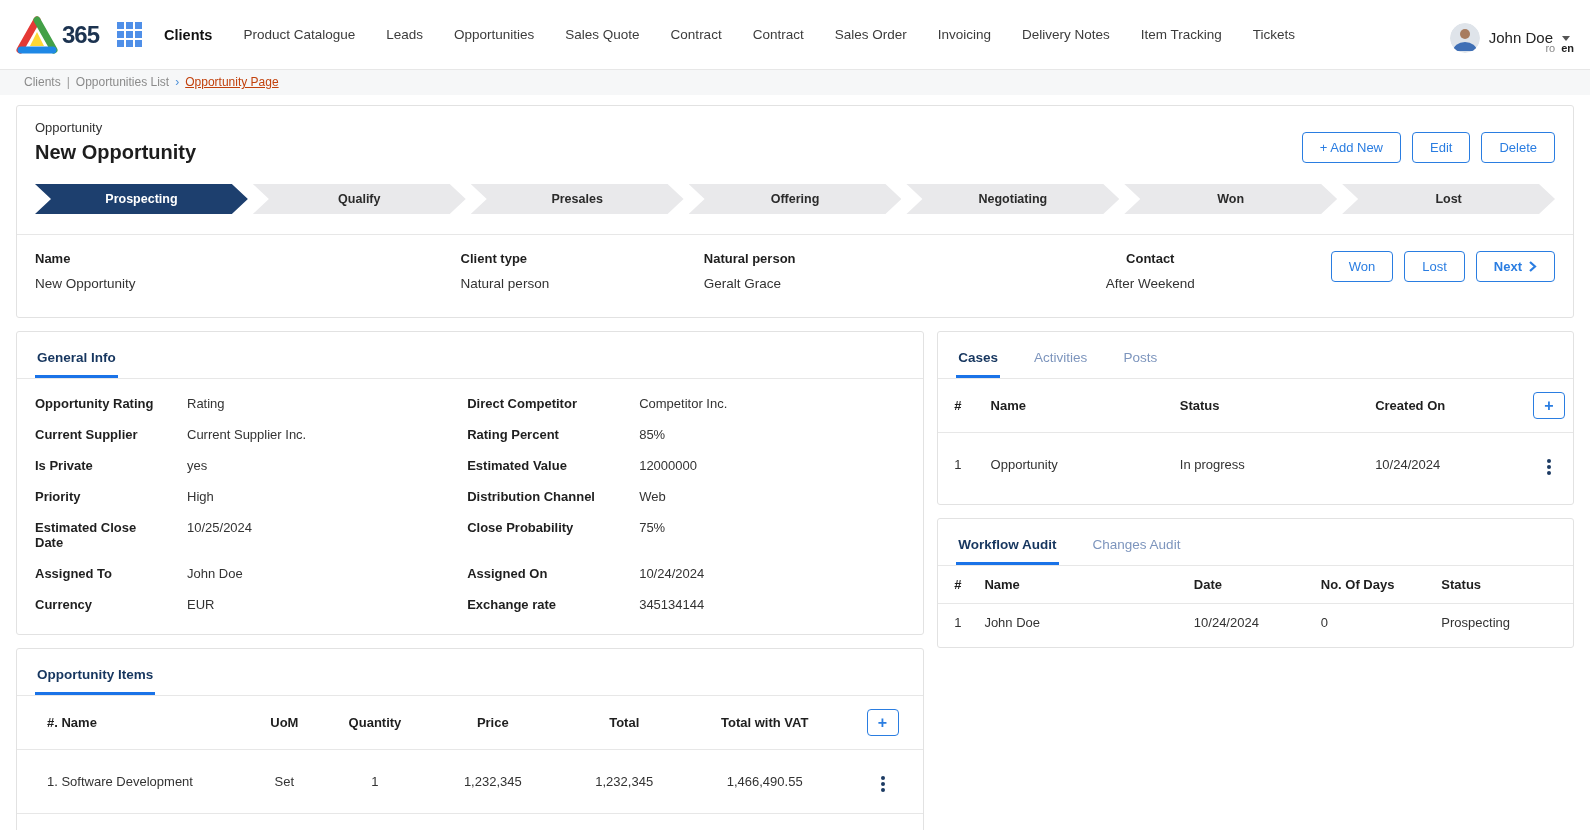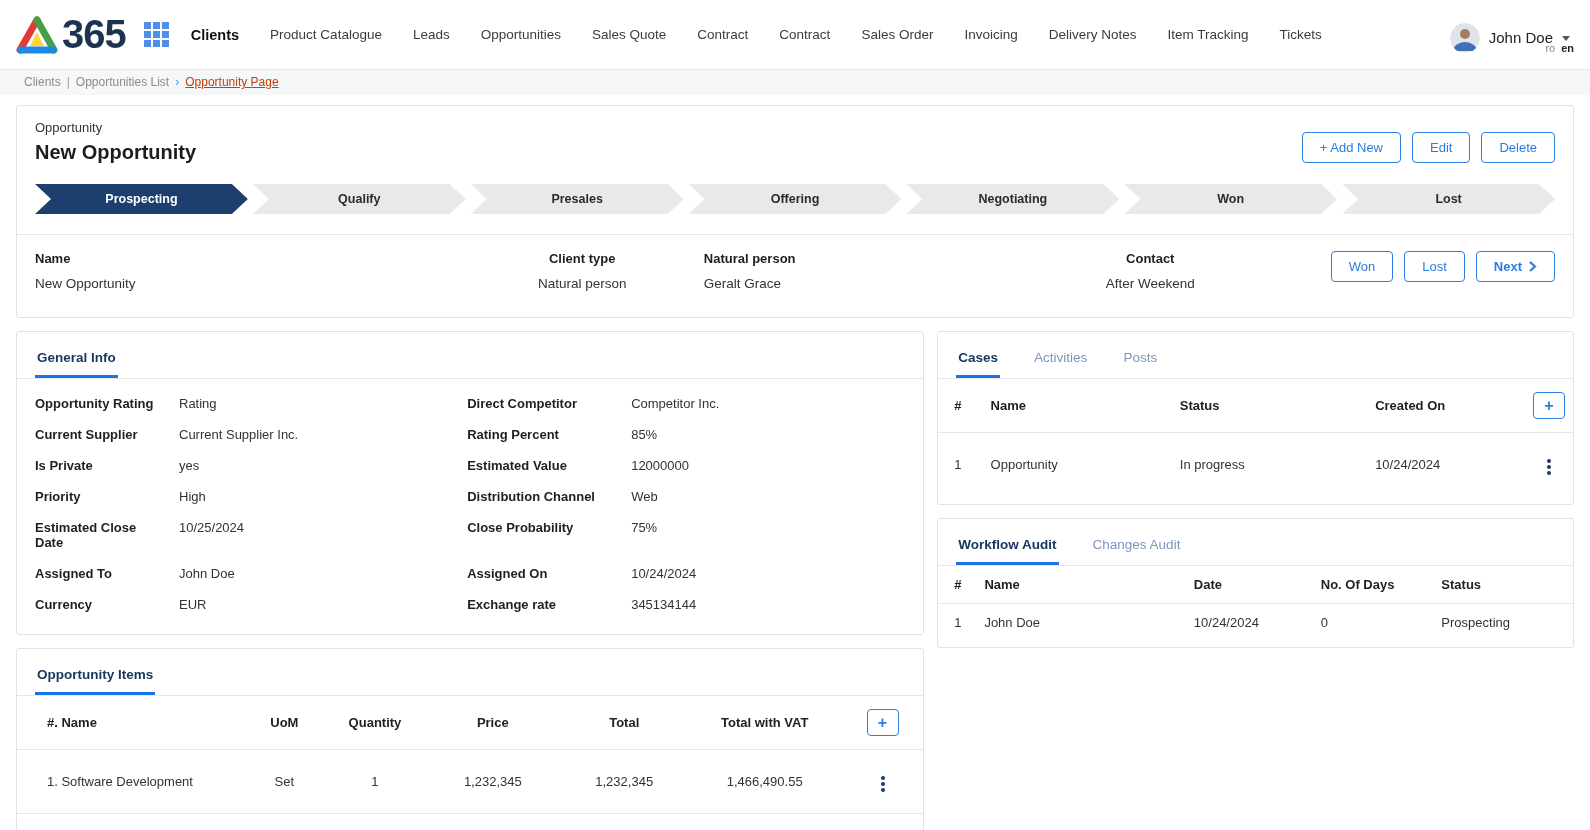--- a/index.html
+++ b/index.html
@@ -8,21 +8,21 @@
     font-family:"Liberation Sans", sans-serif;
     background:#ffffff; color:#333; font-size:13px;
   }
   
   .header {
     position:relative; display:flex; align-items:center;
     height:70px; padding:0 20px 0 14px; background:#fff;
     border-bottom:1px solid #e7e7e7;
   }
   .logo { display:flex; align-items:center; cursor:pointer; }
-  .logo-text { font-size:40px; font-weight:bold; color:#1c3350; letter-spacing:-1px; margin-left:2px; }
+  .logo-text { font-size:24px; font-weight:bold; color:#1c3350; letter-spacing:-1px; margin-left:2px; }
   .grid-icon { margin:0 22px 0 18px; cursor:pointer; display:flex; }
   .nav { display:flex; align-items:center; gap:31px; }
   .nav-item { color:#3c3c3c; font-size:13.5px; cursor:pointer; white-space:nowrap; }
   .nav-item.active { font-weight:bold; color:#111; font-size:14.5px; }
   .lang { position:absolute; top:5px; right:16px; font-size:11px; color:#888; display:flex; gap:6px;margin-top:37px; }
   .lang .en { font-weight:bold; color:#222; }
   .user-chip { margin-left:auto; display:flex; align-items:center; gap:9px; cursor:pointer; padding-top:6px; }
   .avatar { width:30px; height:30px; border-radius:50%; overflow:hidden; flex:0 0 auto; }
   .user-name { font-size:15px; color:#222; }
   .caret-down { width:0; height:0; border-left:4px solid transparent; border-right:4px solid transparent; border-top:5px solid #555; margin-top:2px; }
@@ -53,38 +53,38 @@
     flex:1; height:30px; display:flex; align-items:center; justify-content:center;
     background:#e9e9eb; color:#2b2b2b; font-weight:bold; font-size:12.5px; cursor:pointer;
     clip-path:polygon(0 0, calc(100% - 16px) 0, 100% 50%, calc(100% - 16px) 100%, 0 100%, 16px 50%);
   }
   .stage.active { background:#1d3f6e; color:#fff; }
   .top-divider { height:1px; background:#e7e7e7; margin:20px -18px 0; }
   .summary-row { display:flex; align-items:flex-start; padding:16px 0 26px; }
   .sum-field { display:flex; flex-direction:column; gap:10px; }
   .sum-field .lbl { font-weight:bold; font-size:13px; color:#1f1f1f; }
   .sum-field .val { font-size:13.5px; color:#333; }
-  .sf-0 { flex:0 0 28%; } .sf-1 { flex:0 0 16%;align-items:center; } .sf-2 { flex:0 0 17.5%; } .sf-3 { flex:1 1 auto;align-items:center; }
+  .sf-0 { flex:0 0 28%; } .sf-1 { flex:0 0 16%; } .sf-2 { flex:0 0 17.5%; } .sf-3 { flex:1 1 auto;align-items:center; }
   .sum-actions { margin-left:auto; display:flex; gap:11px; }
   .btn-next { display:inline-flex; align-items:center; gap:6px; font-weight:bold; }
   
   .main-cols { display:flex; gap:13px; align-items:flex-start; margin-top:13px; }
   .col-left { flex:0 0 58.3%; display:flex; flex-direction:column; gap:13px; }
   .col-right { flex:1; display:flex; flex-direction:column; gap:13px; }
   
   .card-tabs { padding:10px 18px 0; border-bottom:1px solid #e7e7e7; display:flex; gap:32px; }
   .tab { padding:8px 2px 10px; font-size:13.5px; color:#7d95bd; cursor:pointer; border-bottom:3px solid transparent; white-space:nowrap; }
   .tab.active { color:#16365f; font-weight:bold; border-bottom-color:#1a73e8; }
   
   .gi-grid {
     display:grid; grid-template-columns:130px 1fr 150px 1fr;
     column-gap:14px; row-gap:16px; padding:17px 18px 22px; font-size:13px; align-items:start;
   }
   .gi-label { font-weight:bold; color:#1f1f1f; }
-  .gi-value { color:#333; }
+  .gi-value { color:#333;margin-left:8px; }
   
   table { width:100%; border-collapse:collapse; }
   th { font-size:13px; font-weight:bold; color:#1f1f1f; padding:13px 8px; border-bottom:1px solid #e7e7e7; text-align:center; }
   td { font-size:13px; color:#333; padding:16px 8px; text-align:center; }
   tr.data-row td { border-bottom:1px solid #e7e7e7; }
   th.al, td.al { text-align:left; }
   .plus-btn {
     width:32px; height:27px; border:1px solid #2a7de1; border-radius:4px;
     background:#fff; color:#2a7de1; font-size:16px; font-weight:bold; cursor:pointer; line-height:1;
   }

